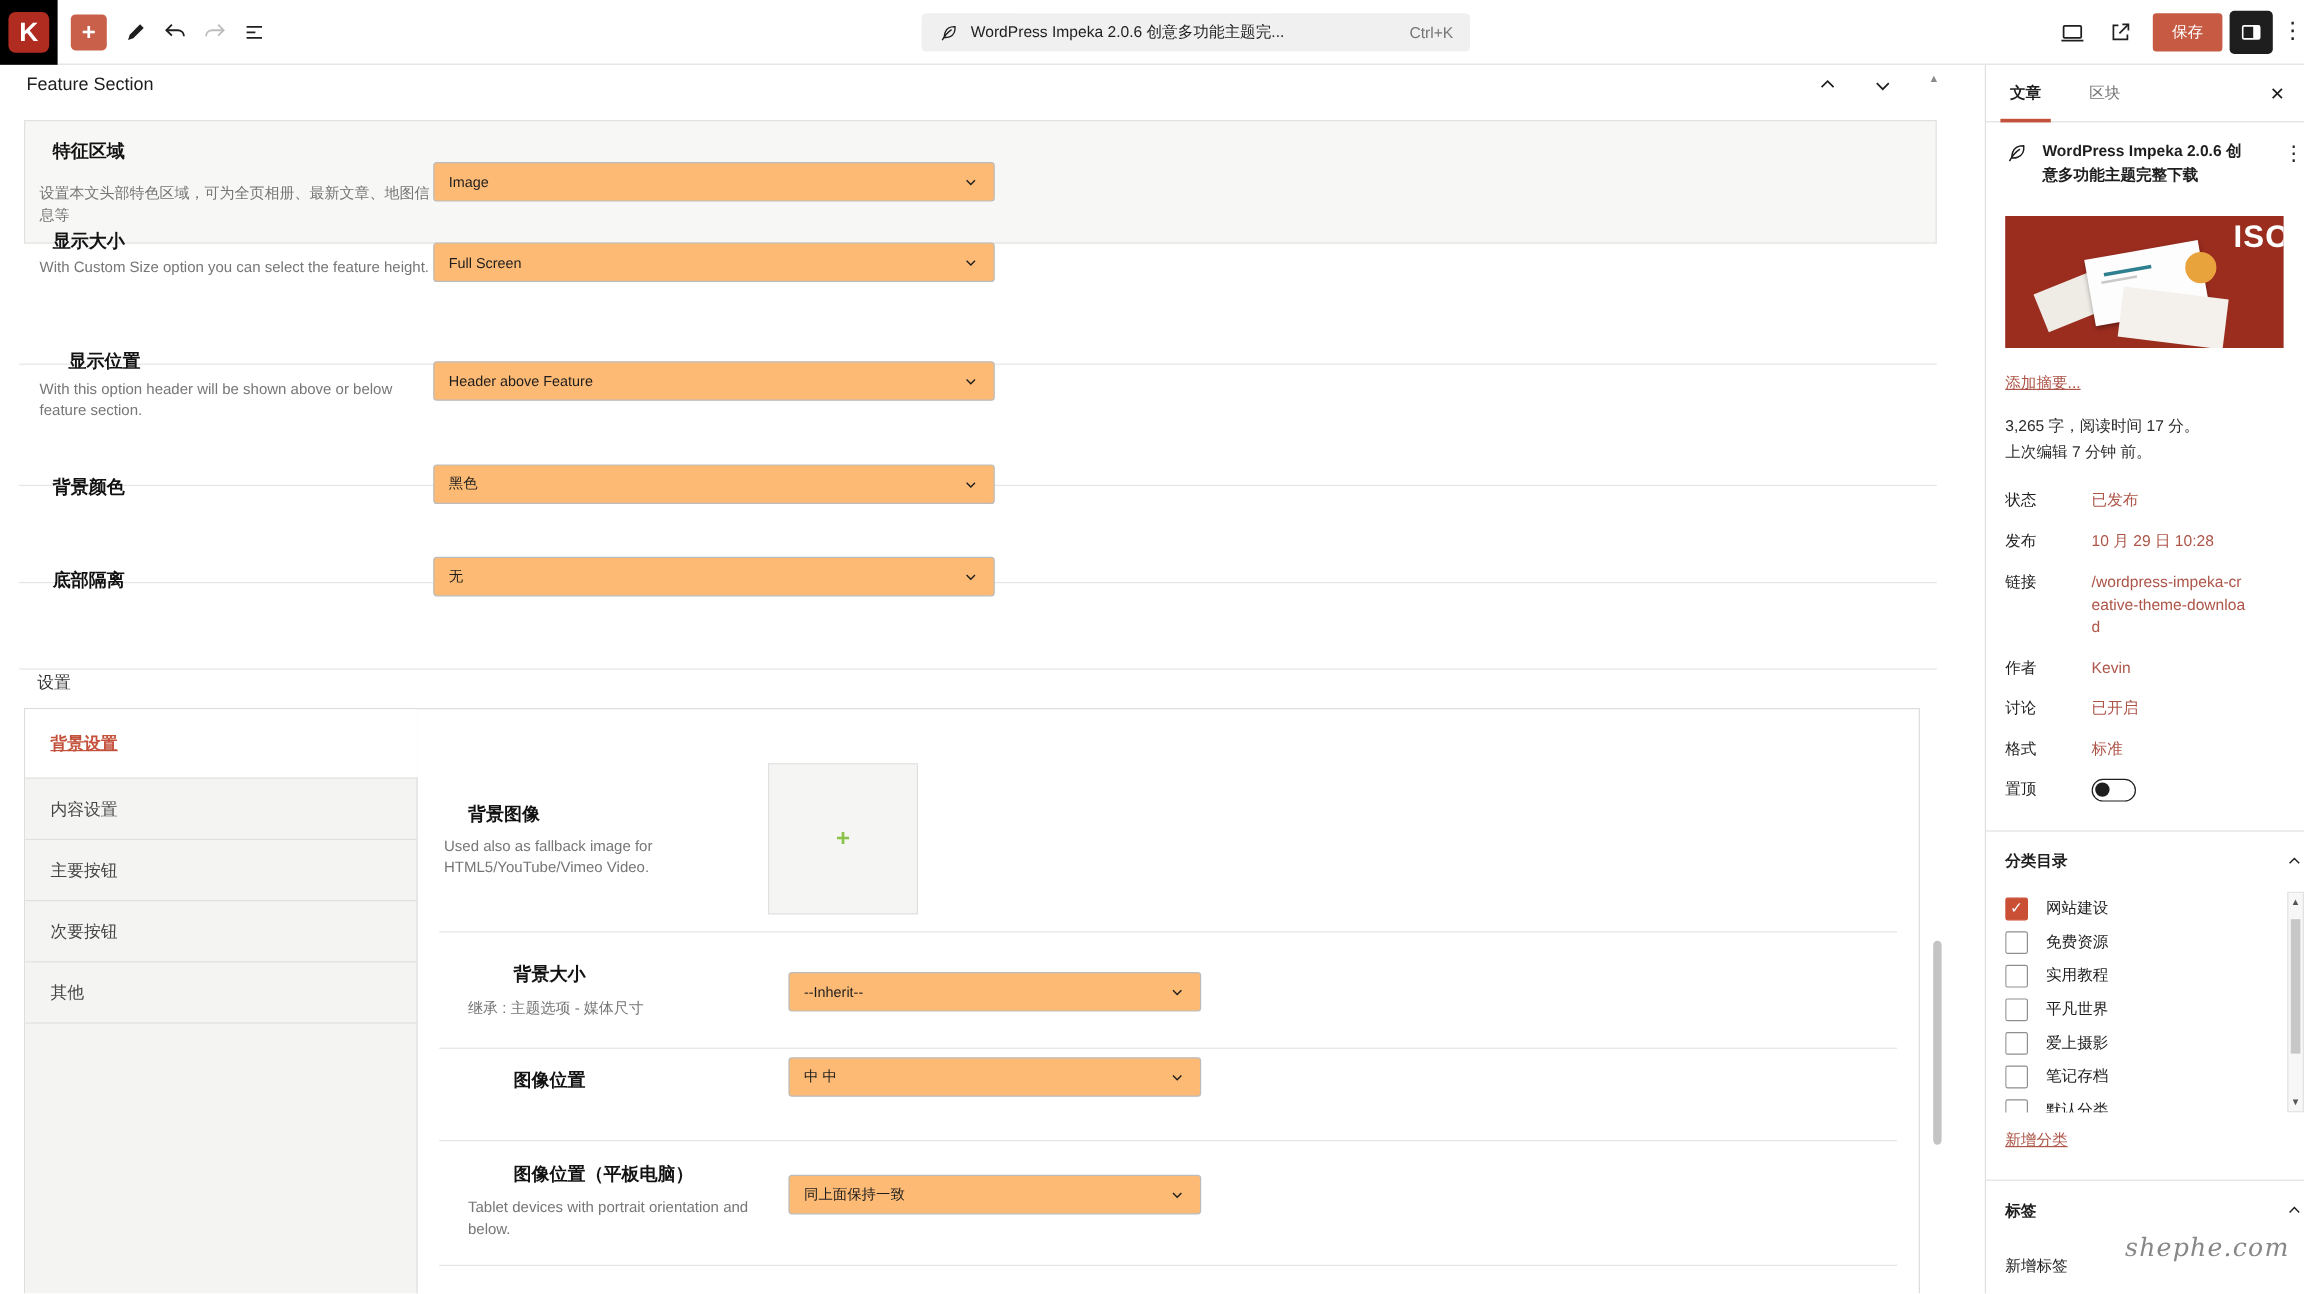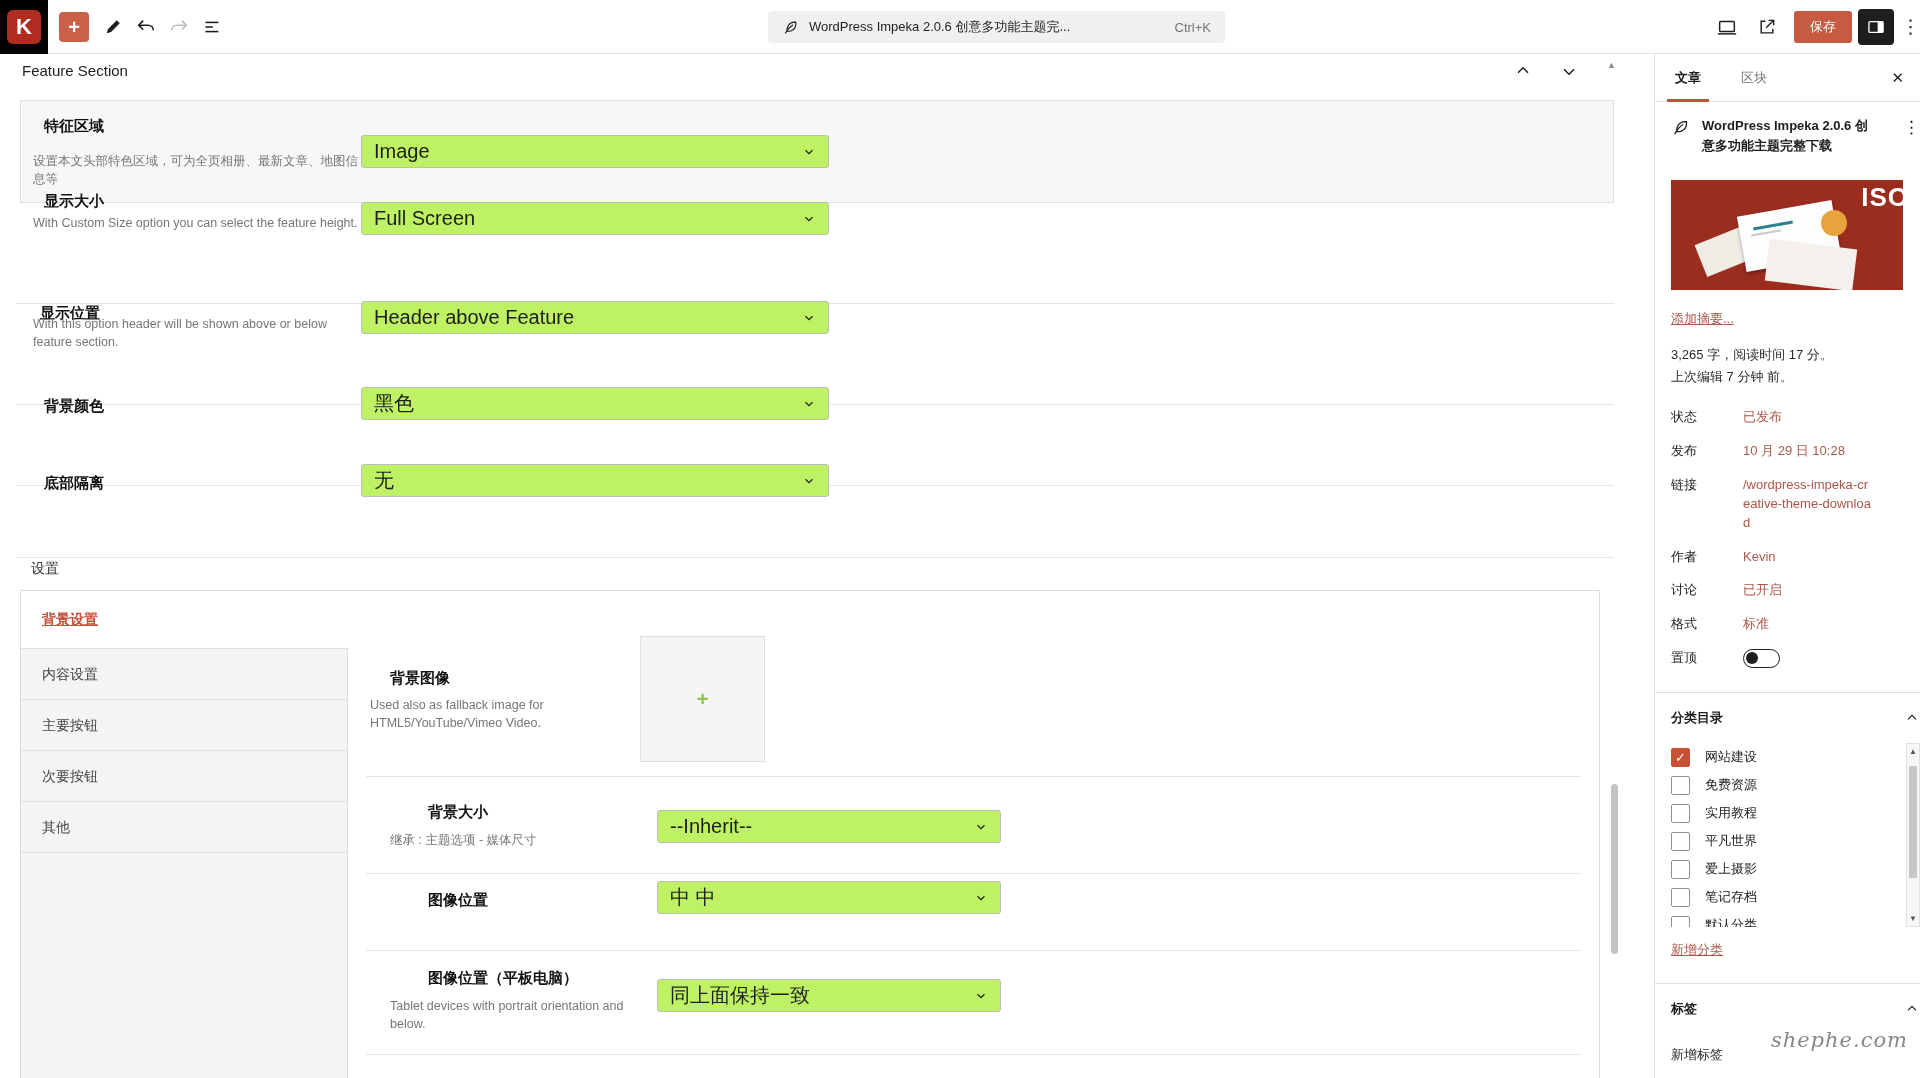--- a/index.html
+++ b/index.html
@@ -37,22 +37,22 @@
   .mover { position:absolute; top:2px; width:38px; height:30px; background:none; border:none;
     display:flex; align-items:center; justify-content:center; cursor:pointer; }
   .mover-up { left:1504px; } .mover-down { left:1550px; }
   .scroll-up { position:absolute; left:1607px; top:6px; font-size:9px; color:#8a8a8a; cursor:pointer; }
   .vthumb { position:absolute; left:1611px; top:730px; width:7px; height:170px; background:#c4c4c4; border-radius:4px; cursor:pointer; }
 
   .gray-panel { position:absolute; left:20px; top:46px; width:1594px; height:103px;
     background:#f7f7f6; border:1px solid #e1e1e0; }
   .flabel { position:absolute; font-weight:bold; font-size:15px; color:#121212; }
   .fdesc { position:absolute; font-size:12.5px; color:#767676; line-height:1.45; width:330px; }
-  .select { position:absolute; height:33px; border:1px solid #bcbcbc; border-radius:3px; background:#bef264;
-    display:flex; align-items:center; justify-content:space-between; padding:0 12px; font-size:20px;
+  .select { position:absolute; height:33px; border:1px solid #bcbcbc; border-radius:3px; background:#fdba74;
+    display:flex; align-items:center; justify-content:space-between; padding:0 12px; font-size:12px;
     color:#1e1e1e; cursor:pointer; }
   .sel-main { left:361px; width:468px; }
   .divider { position:absolute; left:16px; width:1598px; height:1px; background:#e5e5e5; }
 
   .settings-label { position:absolute; left:31px; top:506px; font-size:14px; color:#333; }
   .settings-panel { position:absolute; left:20px; top:536px; width:1580px; height:520px;
     border:1px solid #ddd; background:#fff; }
   .tab-col-line { position:absolute; left:0; top:0; width:327px; height:100%; border-right:1px solid #e0e0e0; }
   .stab { position:absolute; left:0; width:327px; height:51px; line-height:51px; padding-left:21px;
     font-size:14px; color:#454545; background:#f4f4f2; border-top:1px solid #e0e0e0;
@@ -213,21 +213,21 @@
     <div class="flabel" style="left:44px; top:138px;">显示大小</div>
     <div class="fdesc" style="left:33px; top:160px;">With Custom Size option you can select the feature height.</div>
     <div class="select sel-main" style="top:148px;">
       <span>Full Screen</span>
       <svg class="icon" width="14" height="14" viewBox="0 0 24 24" fill="none" stroke="#1e1e1e" stroke-width="2">
           <path d="M6 9l6 6 6-6"></path>
         </svg>
     </div>
     <div class="divider" style="top:249px;"></div>
 
-    <div class="flabel" style="left:40px; top:238px;margin-top:12px;">显示位置</div>
+    <div class="flabel" style="left:57px; top:238px;">显示位置</div>
     <div class="fdesc" style="left:33px; top:261px;">With this option header will be shown above or below feature section.</div>
     <div class="select sel-main" style="top:247px;">
       <span>Header above Feature</span>
       <svg class="icon" width="14" height="14" viewBox="0 0 24 24" fill="none" stroke="#1e1e1e" stroke-width="2">
           <path d="M6 9l6 6 6-6"></path>
         </svg>
     </div>
     <div class="divider" style="top:350px;"></div>
 
     <div class="flabel" style="left:44px; top:343px;">背景颜色</div>

